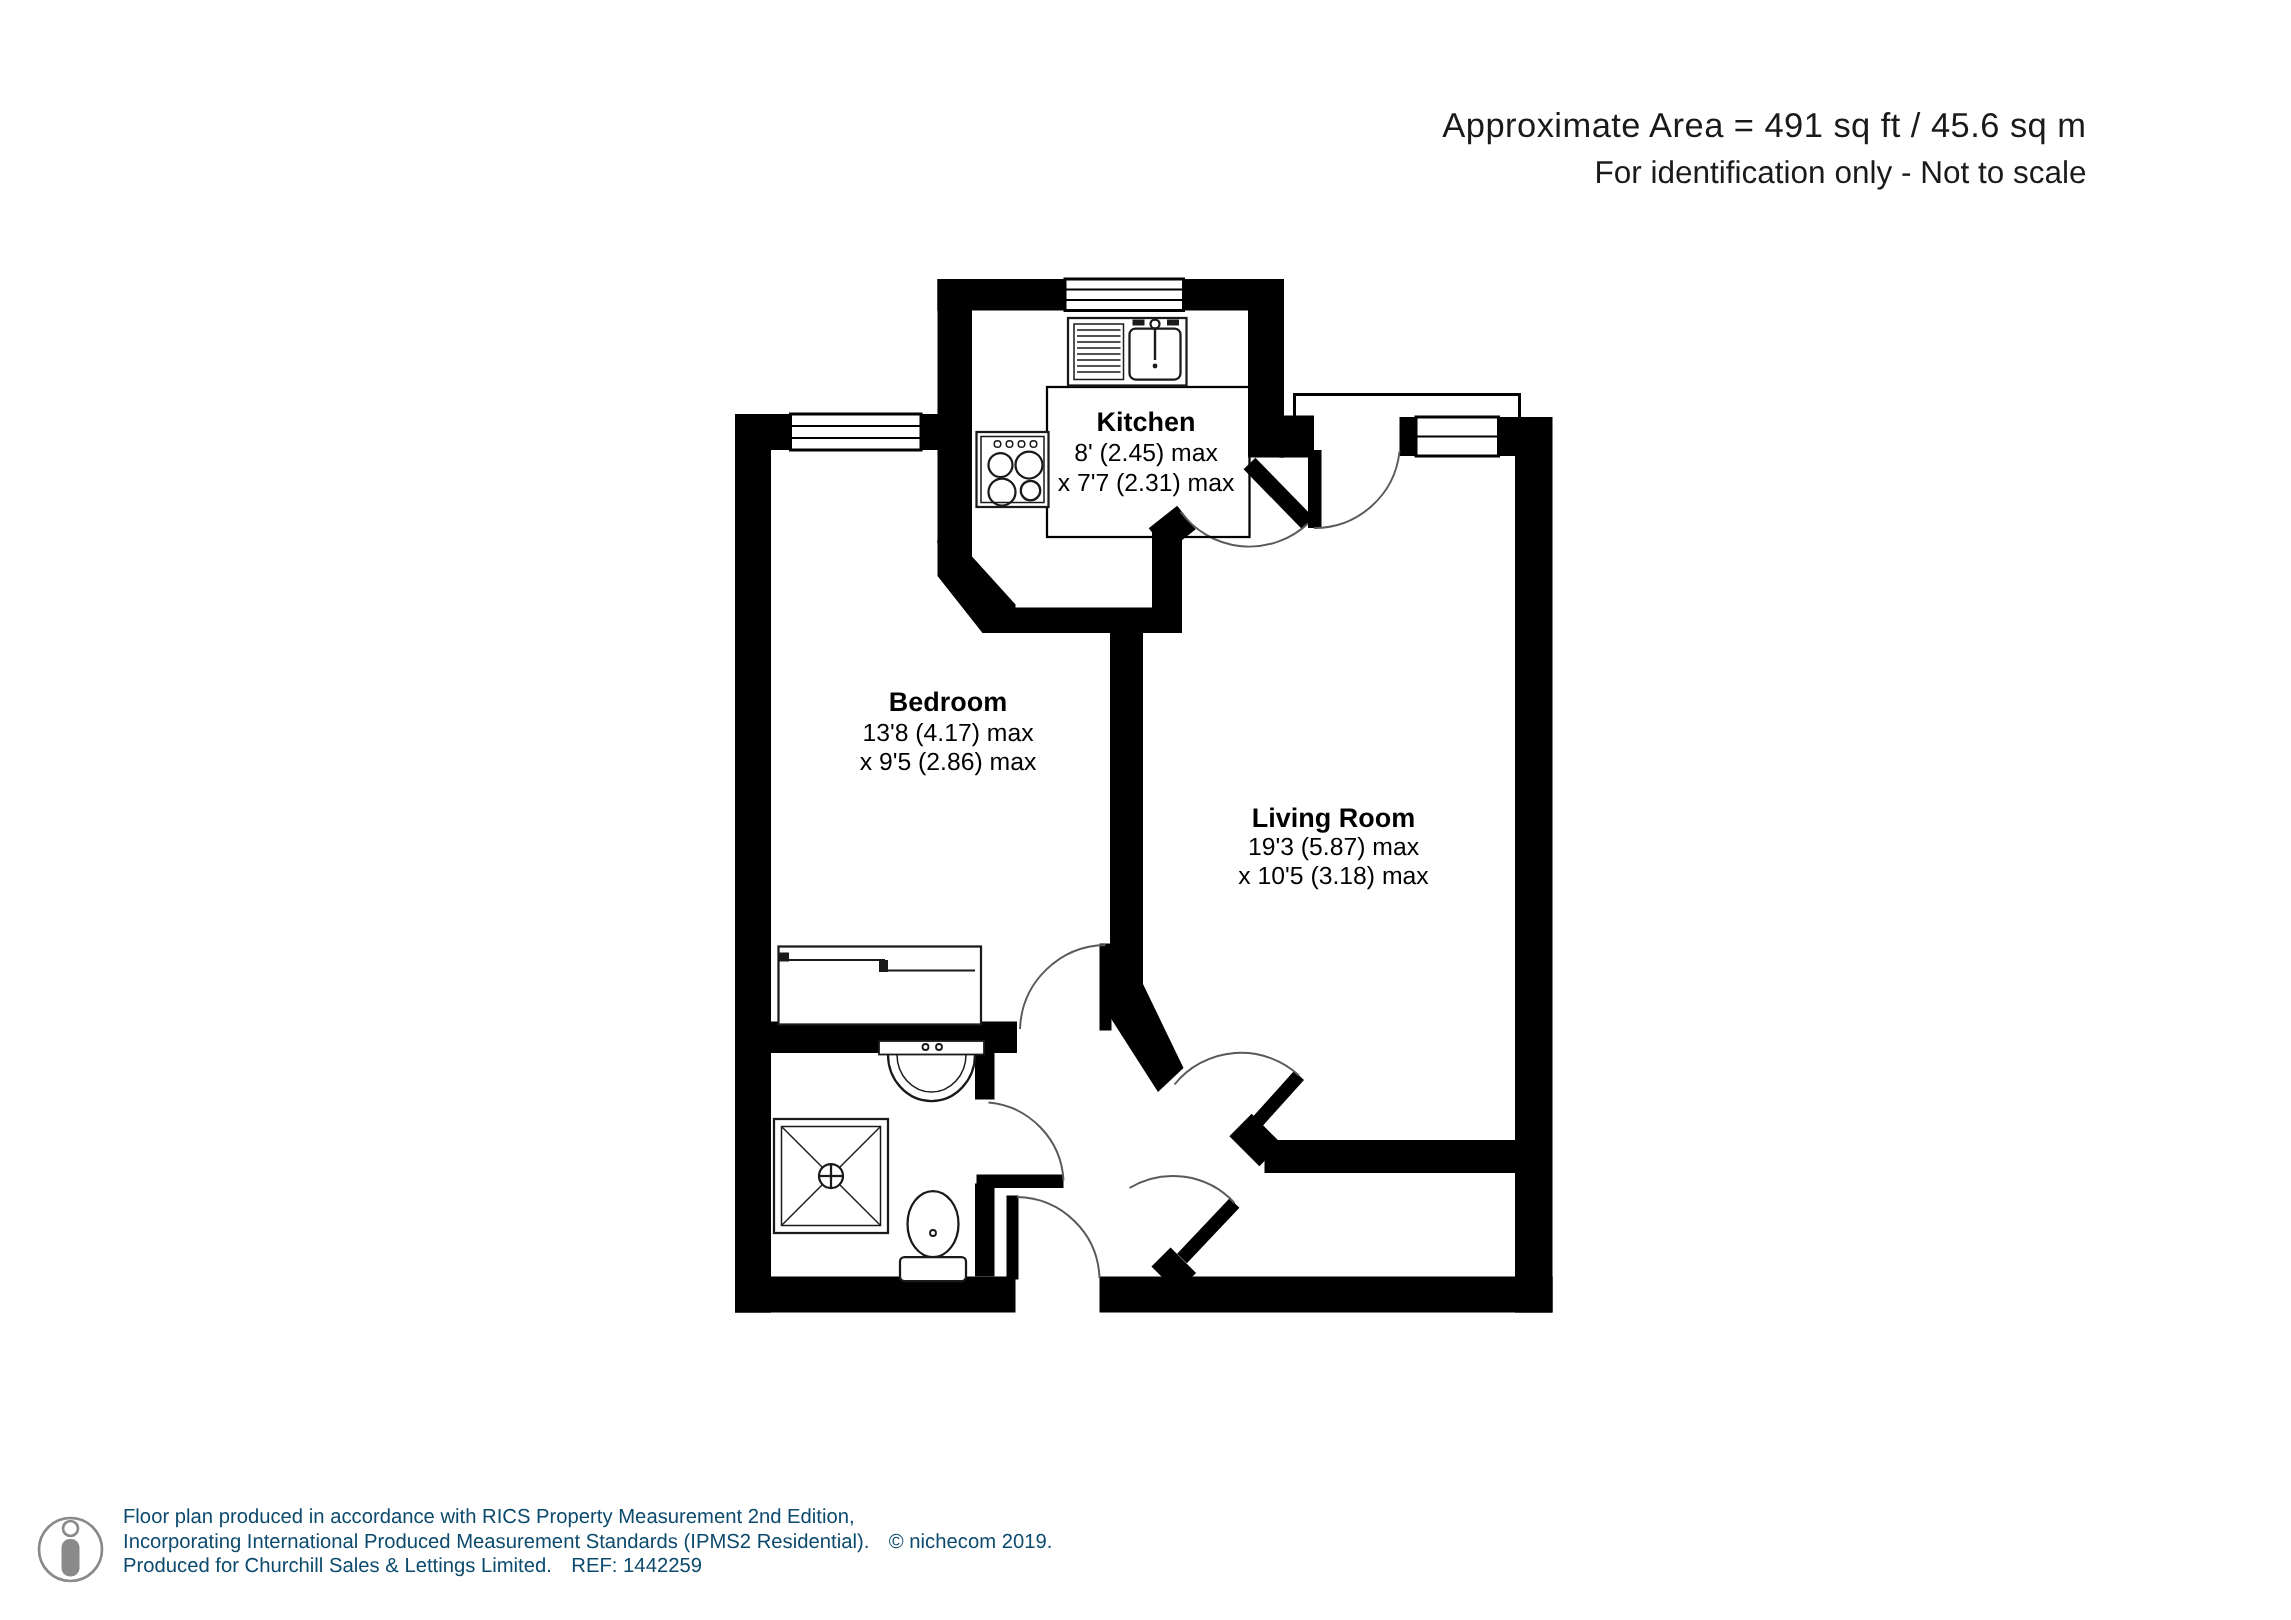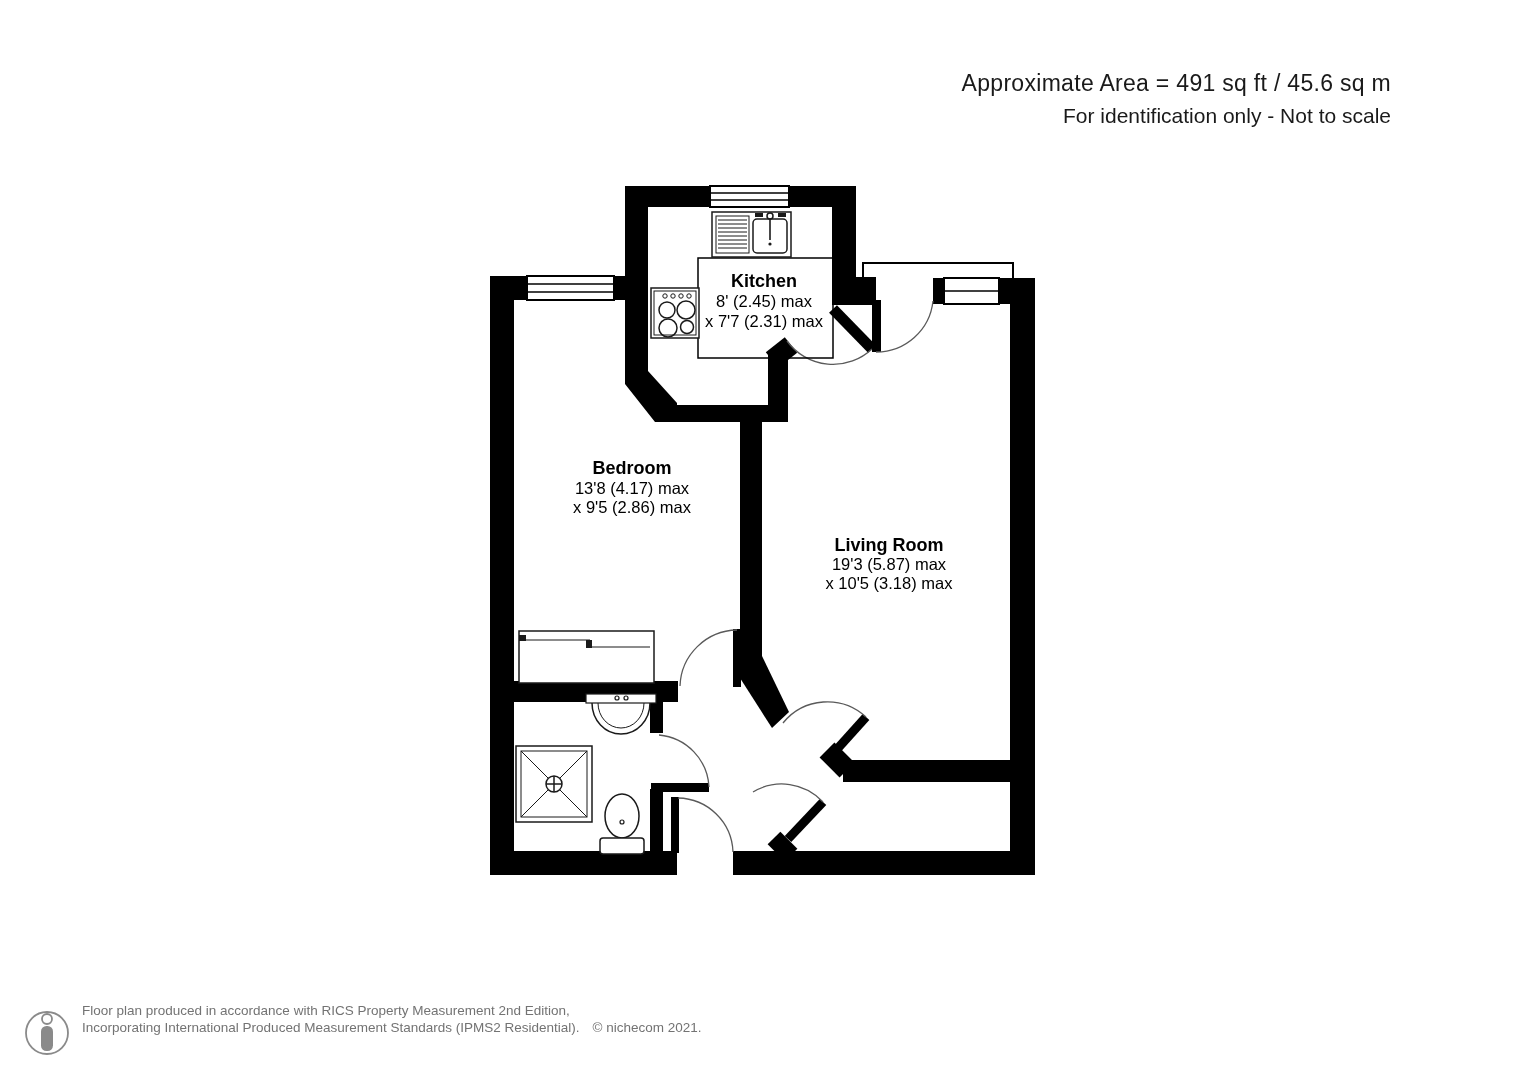--- a/index.html
+++ b/index.html
@@ -3,21 +3,21 @@
 <meta charset="utf-8">
 <style>
   html,body{margin:0;padding:0;background:#ffffff;}
   .page{position:relative;width:1417px;height:1080px;background:#fff;overflow:hidden;
         font-family:"Liberation Sans", sans-serif;color:#111;}
   .hdr{position:absolute;top:70px;right:26px;text-align:right;}
   .hdr .area{font-size:23px;color:#1a1a1a;letter-spacing:.3px;}
   .hdr .note{font-size:21px;color:#1a1a1a;margin-top:7px;}
   svg.plan{position:absolute;left:0;top:0;}
   .ftr{position:absolute;left:24px;top:1003px;display:flex;align-items:flex-start;}
-  .ftr .txt{margin-left:12px;font-size:13.5px;line-height:16.5px;color:#737373;}
+  .ftr .txt{margin-left:12px;font-size:13.5px;line-height:16.5px;color:#0c4a6e;}
   .ftr .sp{margin-left:13px;}
   .wall{fill:#000;}
   .wline{stroke:#000;fill:none;}
   .arc{stroke:#5a5a5a;stroke-width:1.3;fill:none;}
   .fix{stroke:#1a1a1a;fill:#fff;}
   .thin{stroke:#1a1a1a;fill:none;}
   .roomname{font-weight:bold;font-size:18px;fill:#000;text-anchor:middle;}
   .roomdim{font-size:16.5px;fill:#000;text-anchor:middle;}
 </style>
 </head>
@@ -191,17 +191,18 @@
   </svg>
 
   <div class="ftr">
     <svg width="46" height="56" viewBox="0 0 46 56">
       <circle cx="23" cy="30" r="21" fill="none" stroke="#8a8a8a" stroke-width="1.8"></circle>
       <circle cx="23" cy="16" r="5" fill="none" stroke="#8a8a8a" stroke-width="1.8"></circle>
       <rect x="17" y="23" width="12" height="25" rx="5.5" fill="#8a8a8a"></rect>
     </svg>
     <div class="txt">
       <div>Floor plan produced in accordance with RICS Property Measurement 2nd Edition,</div>
-      <div><span>Incorporating International Produced Measurement Standards (IPMS2 Residential).</span><span class="sp">© nichecom 2021.</span></div>
+      <div><span>Incorporating International Produced Measurement Standards (IPMS2 Residential).</span><span class="sp">© nichecom 2019.</span></div>
+      <div><span>Produced for Churchill Sales &amp; Lettings Limited.</span><span class="sp">REF: 1442259</span></div>
     </div>
   </div>
 
 </div>
 
 </body></html>

